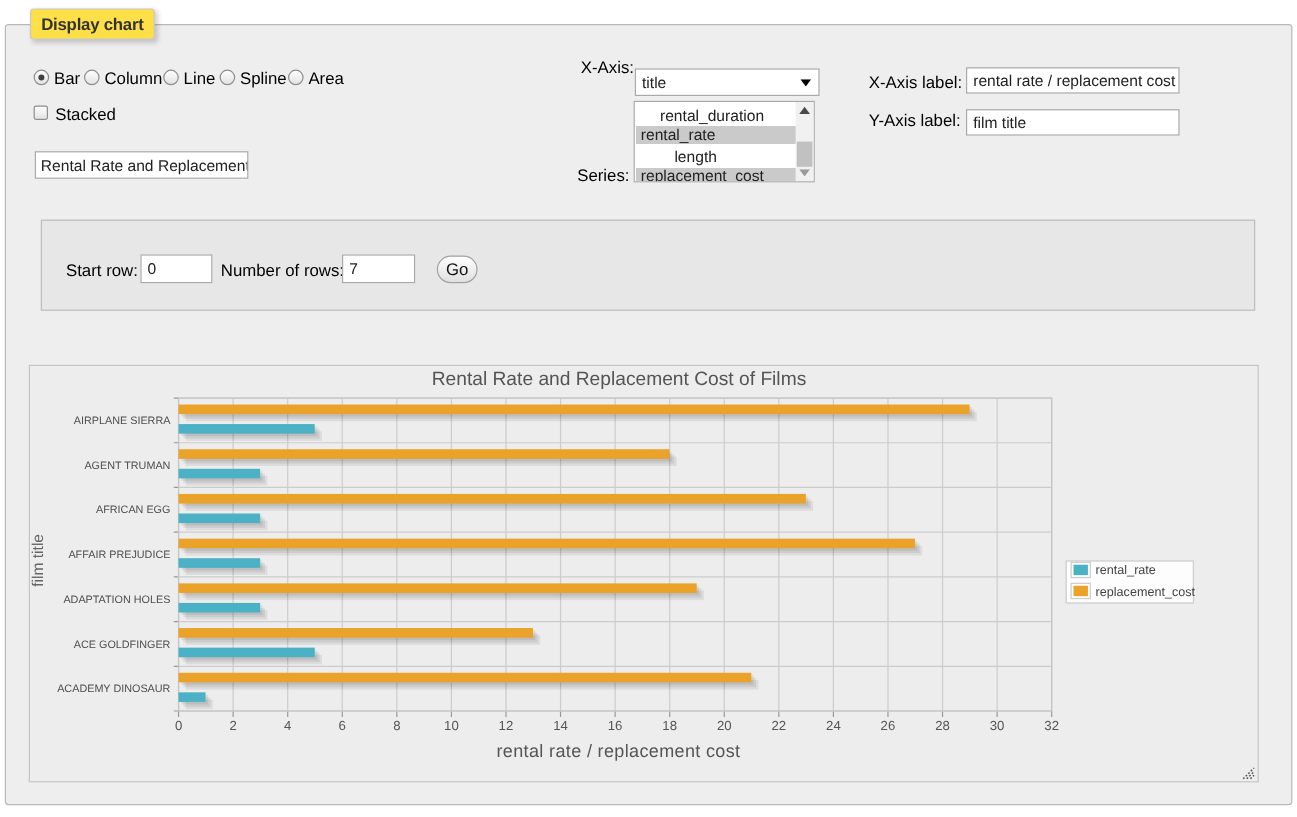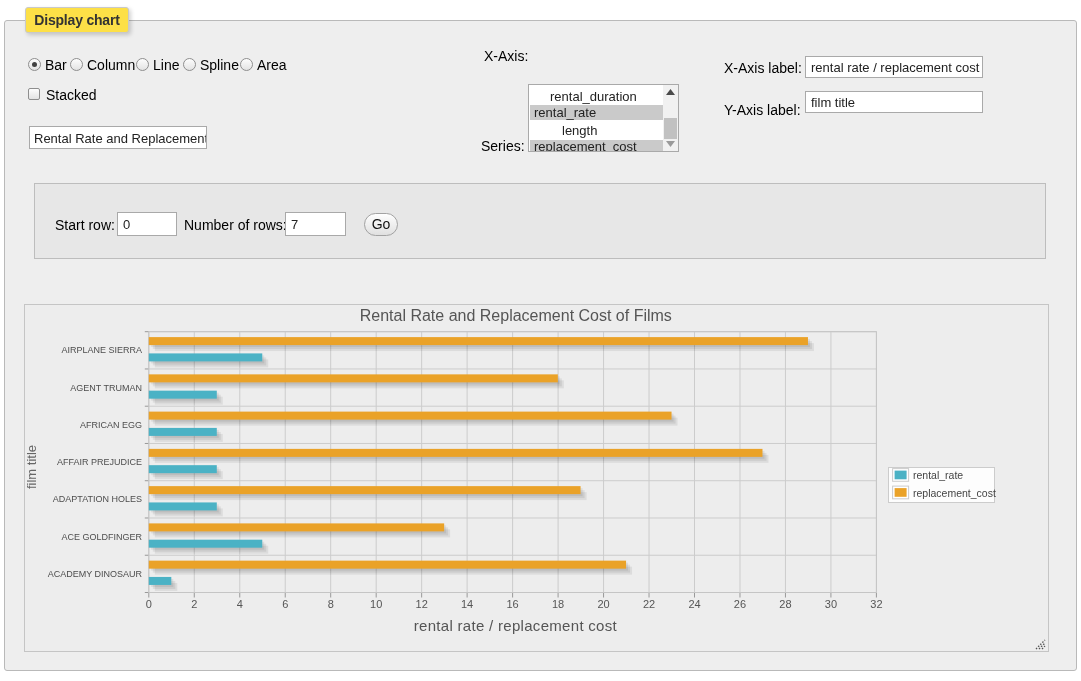--- a/index.html
+++ b/index.html
@@ -35,20 +35,26 @@
   <div class="lab" style="left:257px;top:57px;">Area</div>
 
   <div class="checkbox" style="left:28px;top:88px;"></div>
   <div class="lab" style="left:46px;top:87px;">Stacked</div>
 
   <div class="input" style="left:29px;top:126px;width:178px;height:23px;">
       <span style="left:4px;">Rental Rate and Replacement Cost of Films</span>
     </div>
 
   <div class="lab" style="left:484px;top:48px;">X-Axis:</div>
+  <div class="input" style="left:529px;top:57px;width:154px;height:23px;">
+      <span>title</span>
+    <svg style="position:absolute;right:6px;top:8px;" width="9" height="6">
+        <polygon points="0,0 9,0 4.5,6" fill="#000"></polygon>
+      </svg>
+  </div>
 
   <div class="lab" style="left:481px;top:138px;">Series:</div>
   <div class="input" style="left:528px;top:84px;width:151px;height:68px;">
     <div style="position:absolute;left:1px;top:3px;width:131px;height:17px;padding-left:20px;line-height:17px;">rental_duration</div>
     <div style="position:absolute;left:1px;top:20.4px;width:131px;height:15px;padding-left:4px;line-height:15px;background:#cacaca;">rental_rate</div>
     <div style="position:absolute;left:1px;top:37.4px;width:131px;height:17px;padding-left:4px;line-height:17px;margin-left:28px;">length</div>
     <div style="position:absolute;left:1px;top:55.4px;width:131px;height:16px;padding-left:4px;line-height:13px;background:#cacaca;">replacement_cost</div>
 
     <div style="position:absolute;right:0;top:0;width:15px;height:66px;background:#f1f1f1;">
       <svg style="position:absolute;left:3px;top:4px;" width="9" height="6">
@@ -58,21 +64,21 @@
       <svg style="position:absolute;left:3px;bottom:4px;" width="9" height="6">
           <polygon points="0,0 9,0 4.5,6" fill="#9a9a9a"></polygon>
         </svg>
     </div>
   </div>
 
   <div class="lab" style="left:724px;top:60px;">X-Axis label:</div>
   <div class="input" style="left:805px;top:56px;width:178px;height:22px;">
       <span>rental rate / replacement cost</span>
     </div>
-  <div class="lab" style="left:724px;top:102px;">Y-Axis label:</div>
+  <div class="lab" style="left:724px;top:92px;">Y-Axis label:</div>
   <div class="input" style="left:805px;top:91px;width:178px;height:22px;">
       <span>film title</span>
     </div>
 
   <div class="panel"></div>
   <div class="lab" style="left:55px;top:217px;">Start row:</div>
   <div class="input" style="left:117px;top:212px;width:60px;height:24px;">
       <span>0</span>
     </div>
   <div class="lab" style="left:184px;top:217px;">Number of rows:</div>

